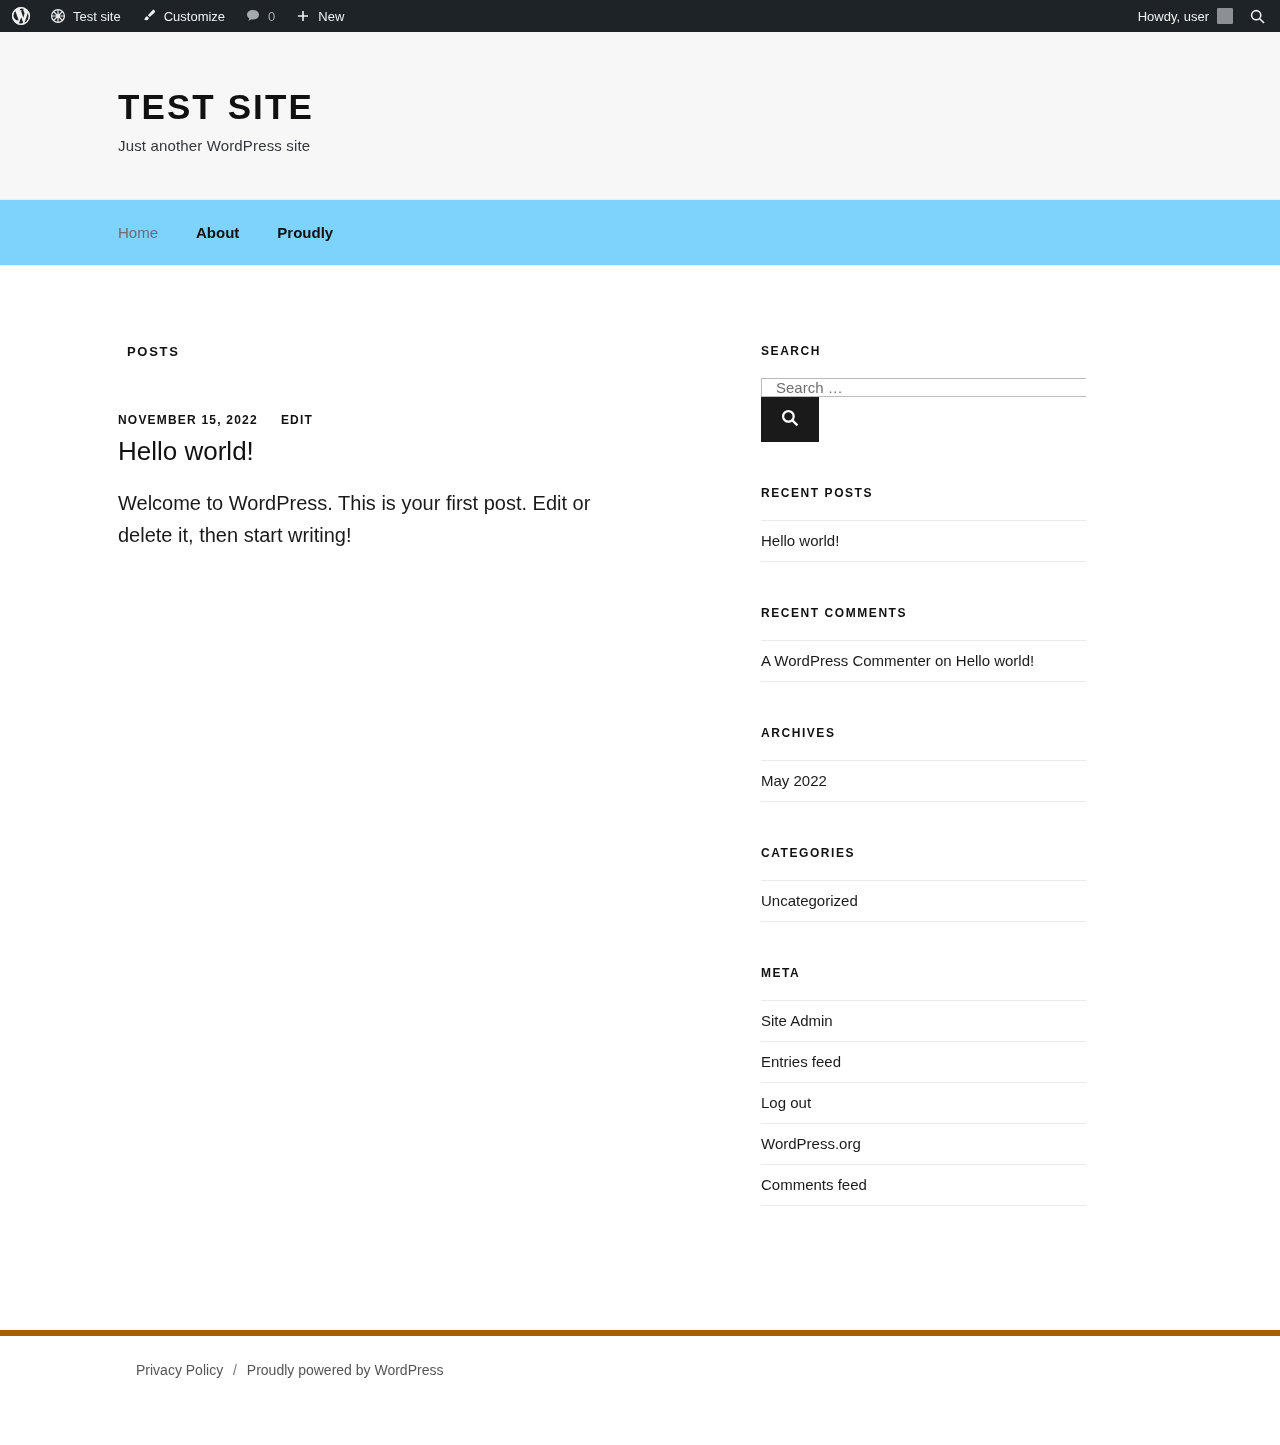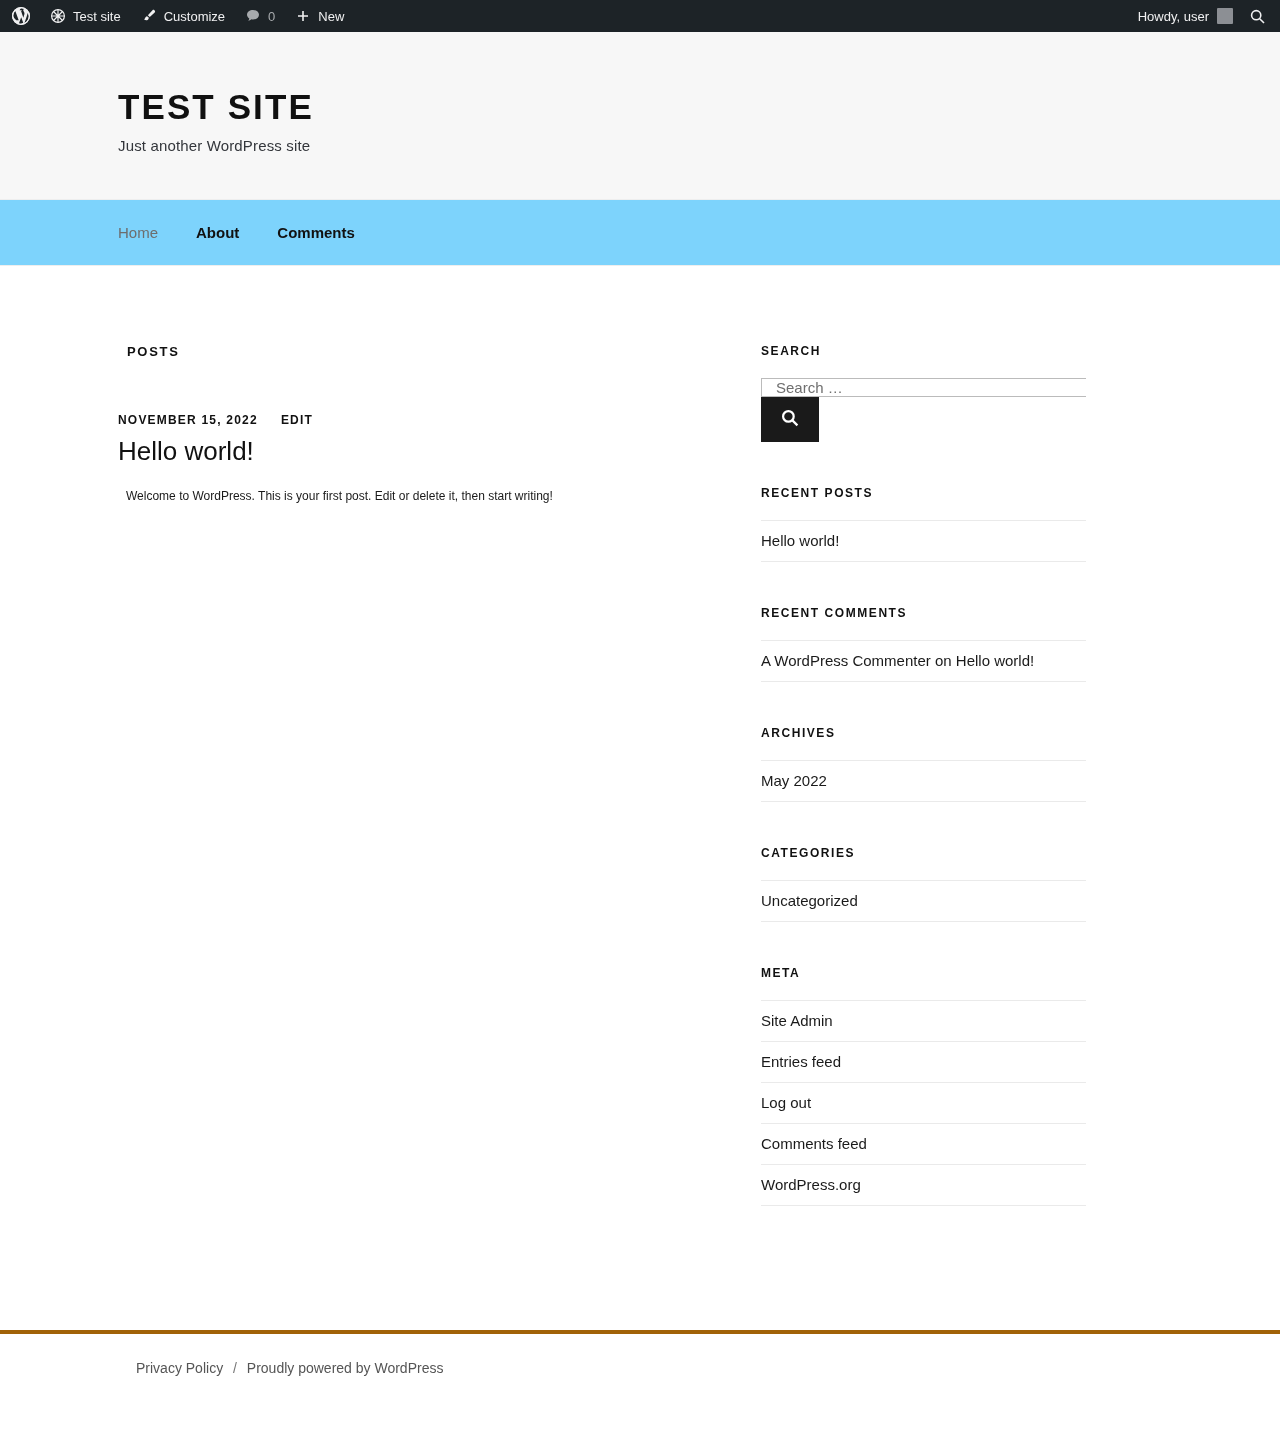--- a/index.html
+++ b/index.html
@@ -143,24 +143,24 @@
   .post-meta .sep { display: inline-block; width: 14px; }
 
   .post-title {
     font-size: 26px;
     font-weight: 400;
     margin: 0 0 20px 0;
     color: #111111;
     line-height: 1.25;
   }
   .post-excerpt {
-    font-size: 12px;
+    font-size: 20px;
     line-height: 1.62;
     color: #1a1a1a;
-    margin: 8px;
+    margin: 0;
     max-width: 510px;
   }
 
   
   .widget { margin-bottom: 44px; }
   .widget-title {
     font-size: 12px;
     font-weight: 700;
     letter-spacing: 0.13em;
     text-transform: uppercase;
@@ -197,21 +197,21 @@
     padding: 11px 0 12px 0;
     font-size: 15px;
     color: #1a1a1a;
   }
   .widget li:first-child { border-top: 1px solid #eaeaea; }
   .widget li a { color: #1a1a1a; text-decoration: none; }
   .widget .on-word { color: #1a1a1a; }
 
   
   .site-footer {
-    border-top: 4px solid #a16207;
+    border-top: 6px solid #a16207;
     padding: 26px 0 34px 0;
   }
   .footer-inner {
     font-size: 14px;
     color: #555555;
     padding-left: 18px;
   }
   .footer-inner a { color: #555555; text-decoration: none; }
   .footer-sep { margin: 0 6px; color: #777; }
 </style>
@@ -281,21 +281,21 @@
   <div class="wrap">
     <h1 class="site-title">TEST SITE</h1>
     <p class="site-desc">Just another WordPress site</p>
   </div>
 </header>
 
 <nav class="site-nav">
   <div class="wrap nav-inner">
     <a class="nav-link current">Home</a>
     <a class="nav-link">About</a>
-    <a class="nav-link">Comments</a>
+    <a class="nav-link">Proudly</a>
   </div>
 </nav>
 
 <div class="wrap">
   <div class="content-area">
 
     <main class="main-col">
       <h2 class="section-heading">Posts</h2>
 
       <article>
@@ -370,24 +370,24 @@
           <li>
             <a>Site Admin</a>
           </li>
           <li>
             <a>Entries feed</a>
           </li>
           <li>
             <a>Log out</a>
           </li>
           <li>
+            <a>WordPress.org</a>
+          </li>
+          <li>
             <a>Comments feed</a>
-          </li>
-          <li>
-            <a>WordPress.org</a>
           </li>
         </ul>
       </section>
 
     </aside>
   </div>
 </div>
 
 <footer class="site-footer">
   <div class="wrap">

